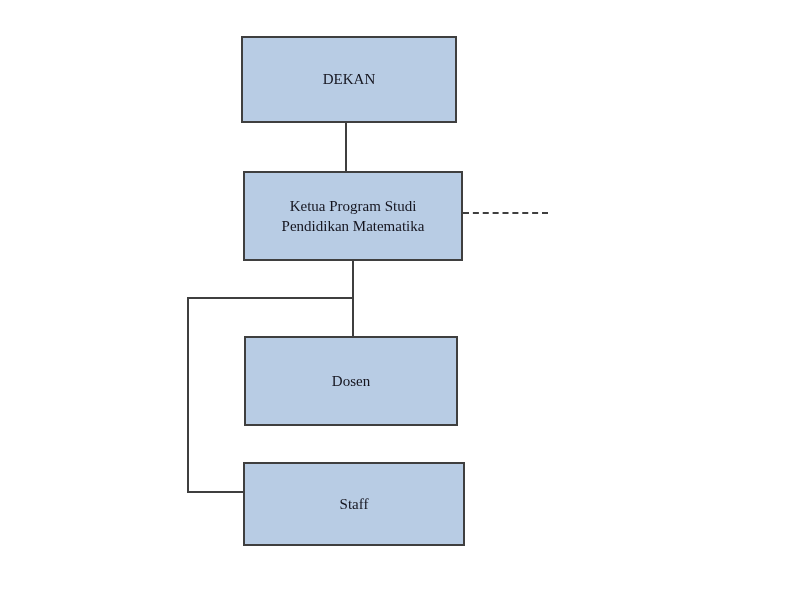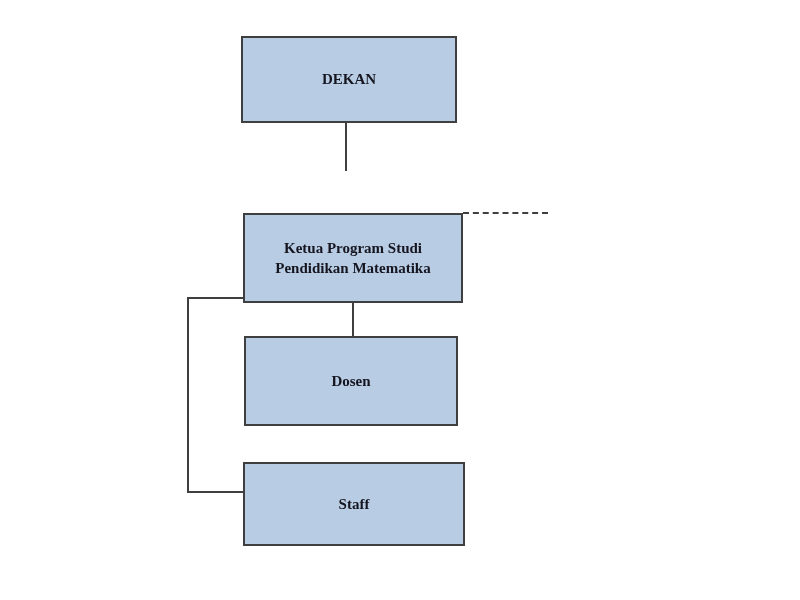--- a/index.html
+++ b/index.html
@@ -19,41 +19,41 @@
     position: absolute;
     box-sizing: border-box;
     background: var(--node-fill, #b8cce4);
     border: 2px solid var(--node-border, #3f3f3f);
     display: flex;
     align-items: center;
     justify-content: center;
     text-align: center;
   }
   .node-label {
-    font-weight: bold;
+    font-weight: normal;
     font-size: 15px;
     line-height: 1.35;
     color: var(--text, #15151f);
     white-space: pre-line;
     padding: 2px 8px;
   }
   .edge {
     position: absolute;
     background: var(--line, #3f3f3f);
   }
   .edge-dashed {
     position: absolute;
     background: transparent;
     border-top: 2px dashed var(--line, #3f3f3f);
     height: 0;
   }
 
   
   .node-dekan   { left: 241px; top: 36px;  width: 216px; height: 87px; }
-  .node-kaprodi { left: 243px; top: 171px; width: 220px; height: 90px; margin-top: 42px; }
+  .node-kaprodi { left: 243px; top: 171px; width: 220px; height: 90px; }
   .node-upm     { left: 548px; top: 170px; width: 171px; height: 80px; }
   .node-dosen   { left: 244px; top: 336px; width: 214px; height: 90px; }
   .node-staff   { left: 243px; top: 462px; width: 222px; height: 84px; }
 
   
   .edge-v-dekan-kaprodi  { left: 345px; top: 123px; width: 2px;   height: 48px; }
   .edge-v-kaprodi-dosen  { left: 352px; top: 261px; width: 2px;   height: 75px; }
   .edge-h-branch         { left: 187px; top: 297px; width: 167px; height: 2px; }
   .edge-v-branch-left    { left: 187px; top: 297px; width: 2px;   height: 196px; }
   .edge-h-staff          { left: 187px; top: 491px; width: 58px;  height: 2px; }

